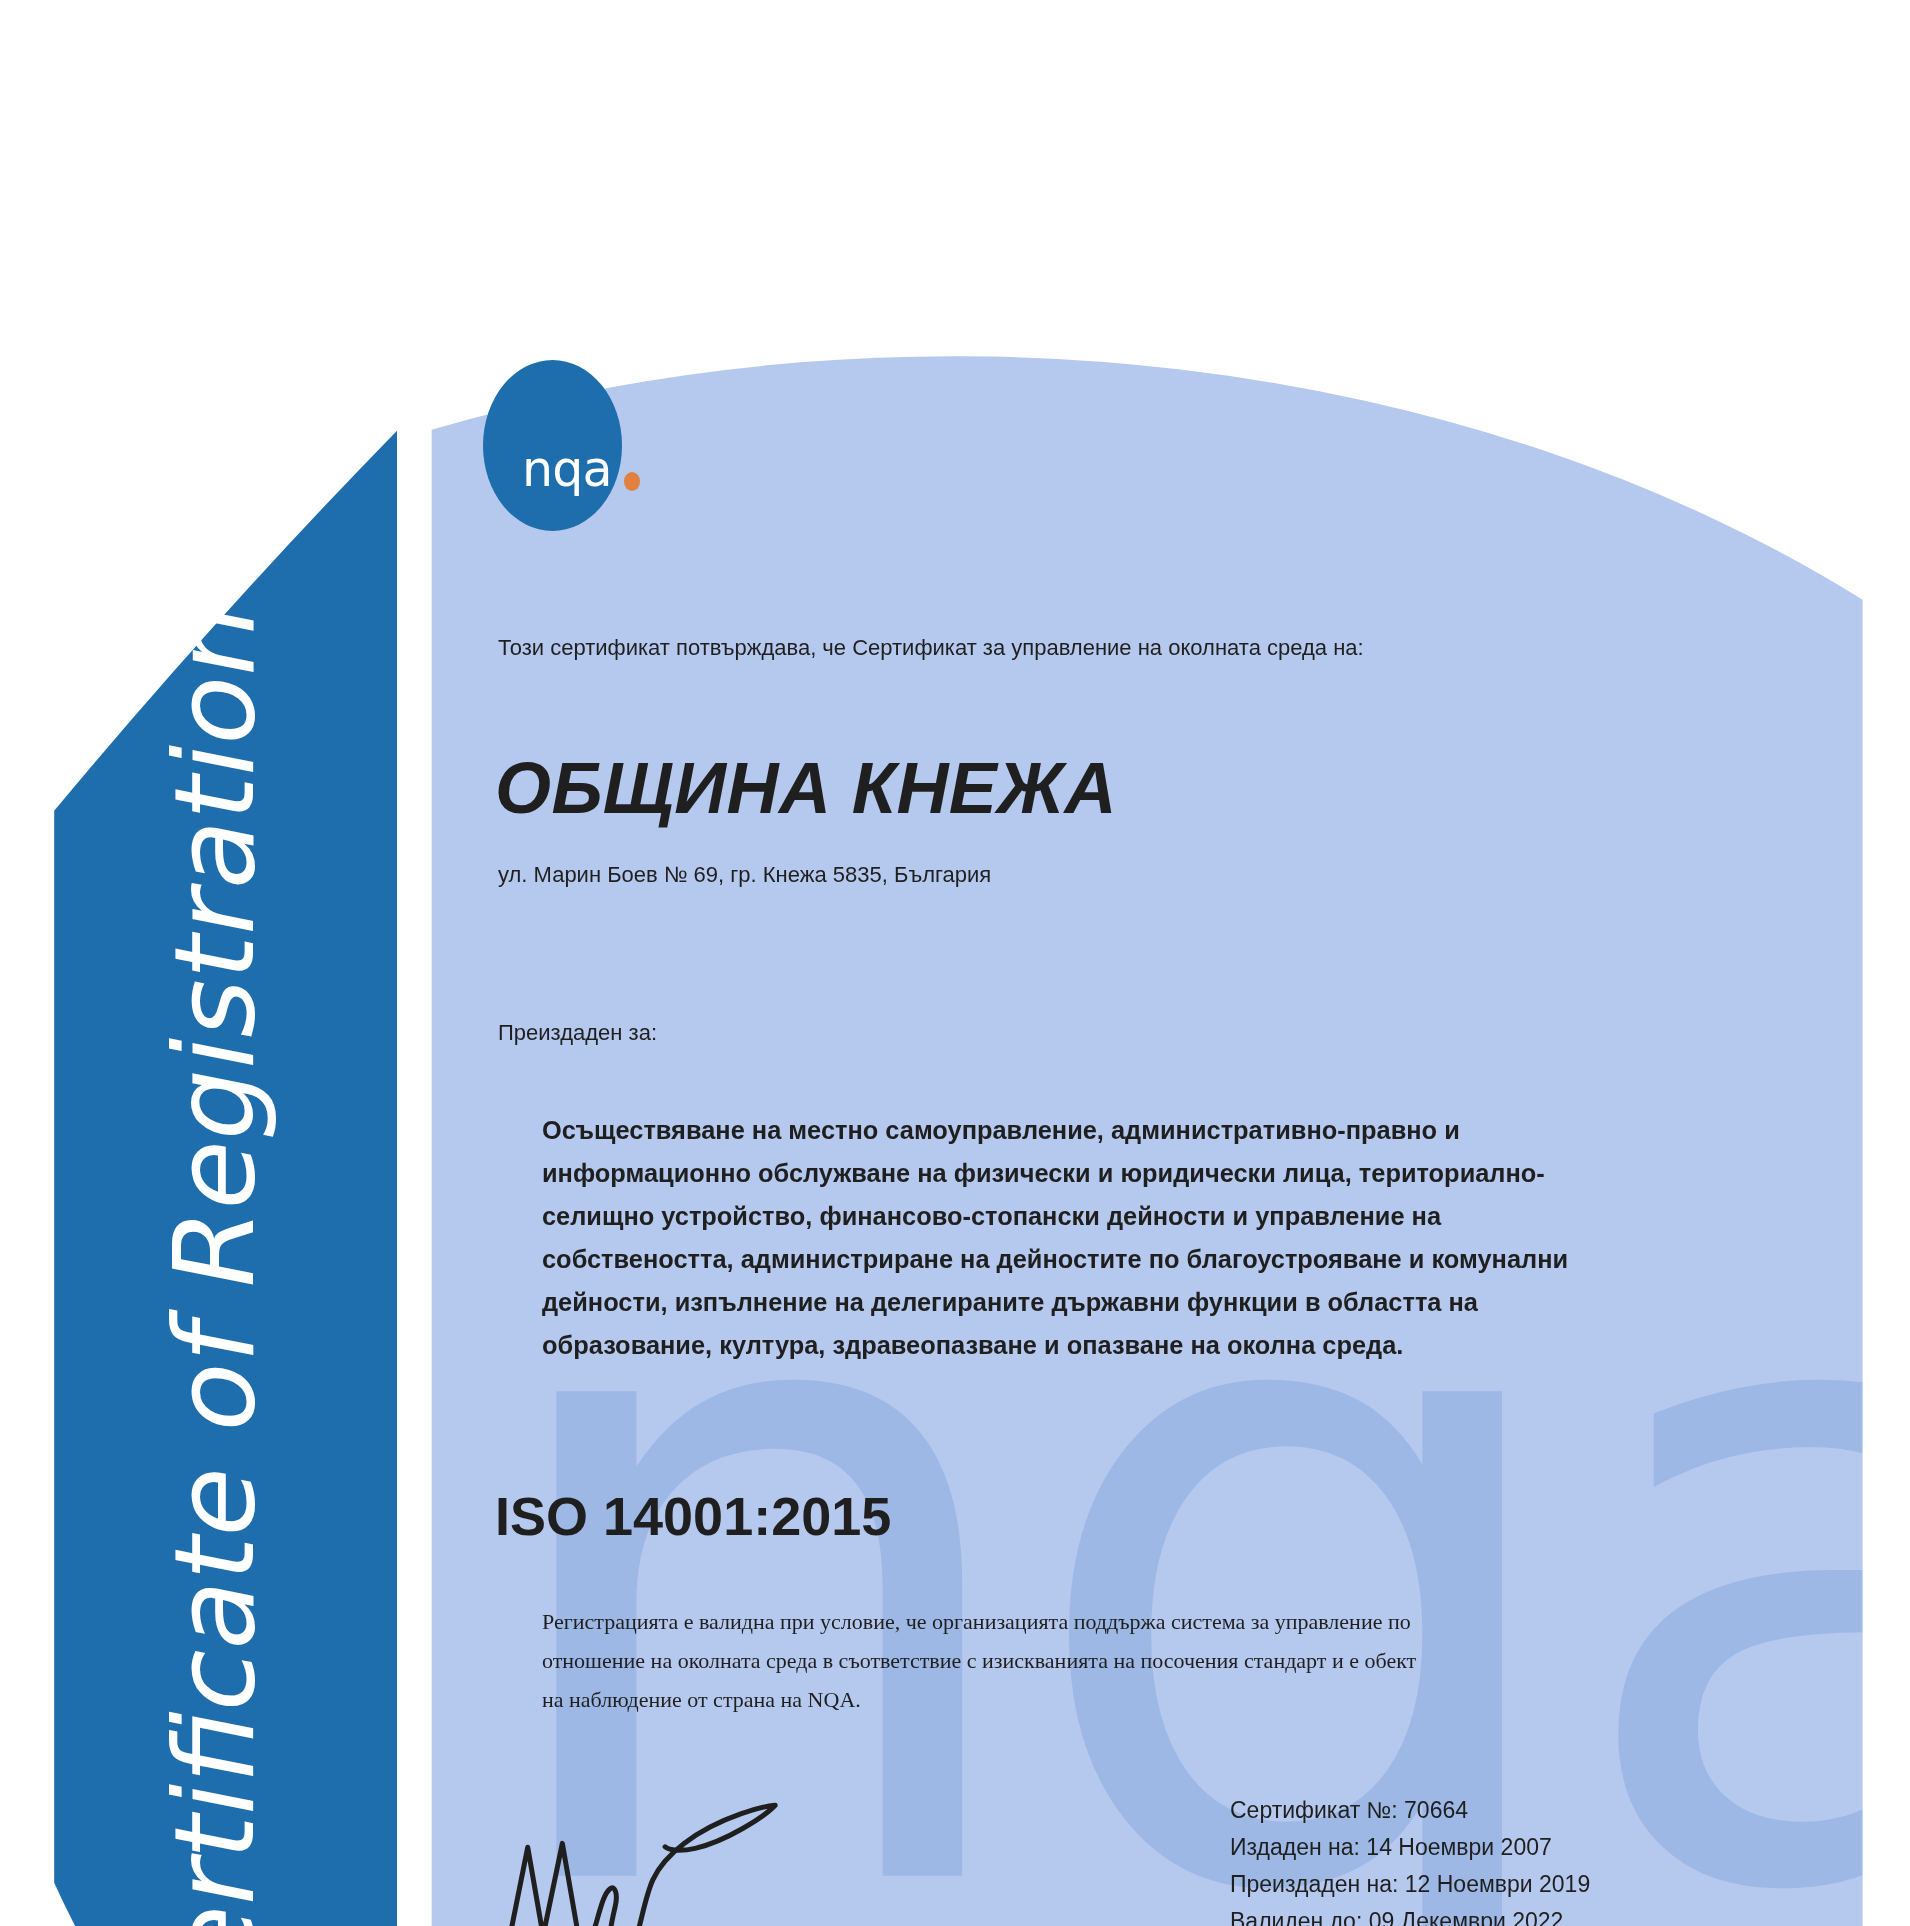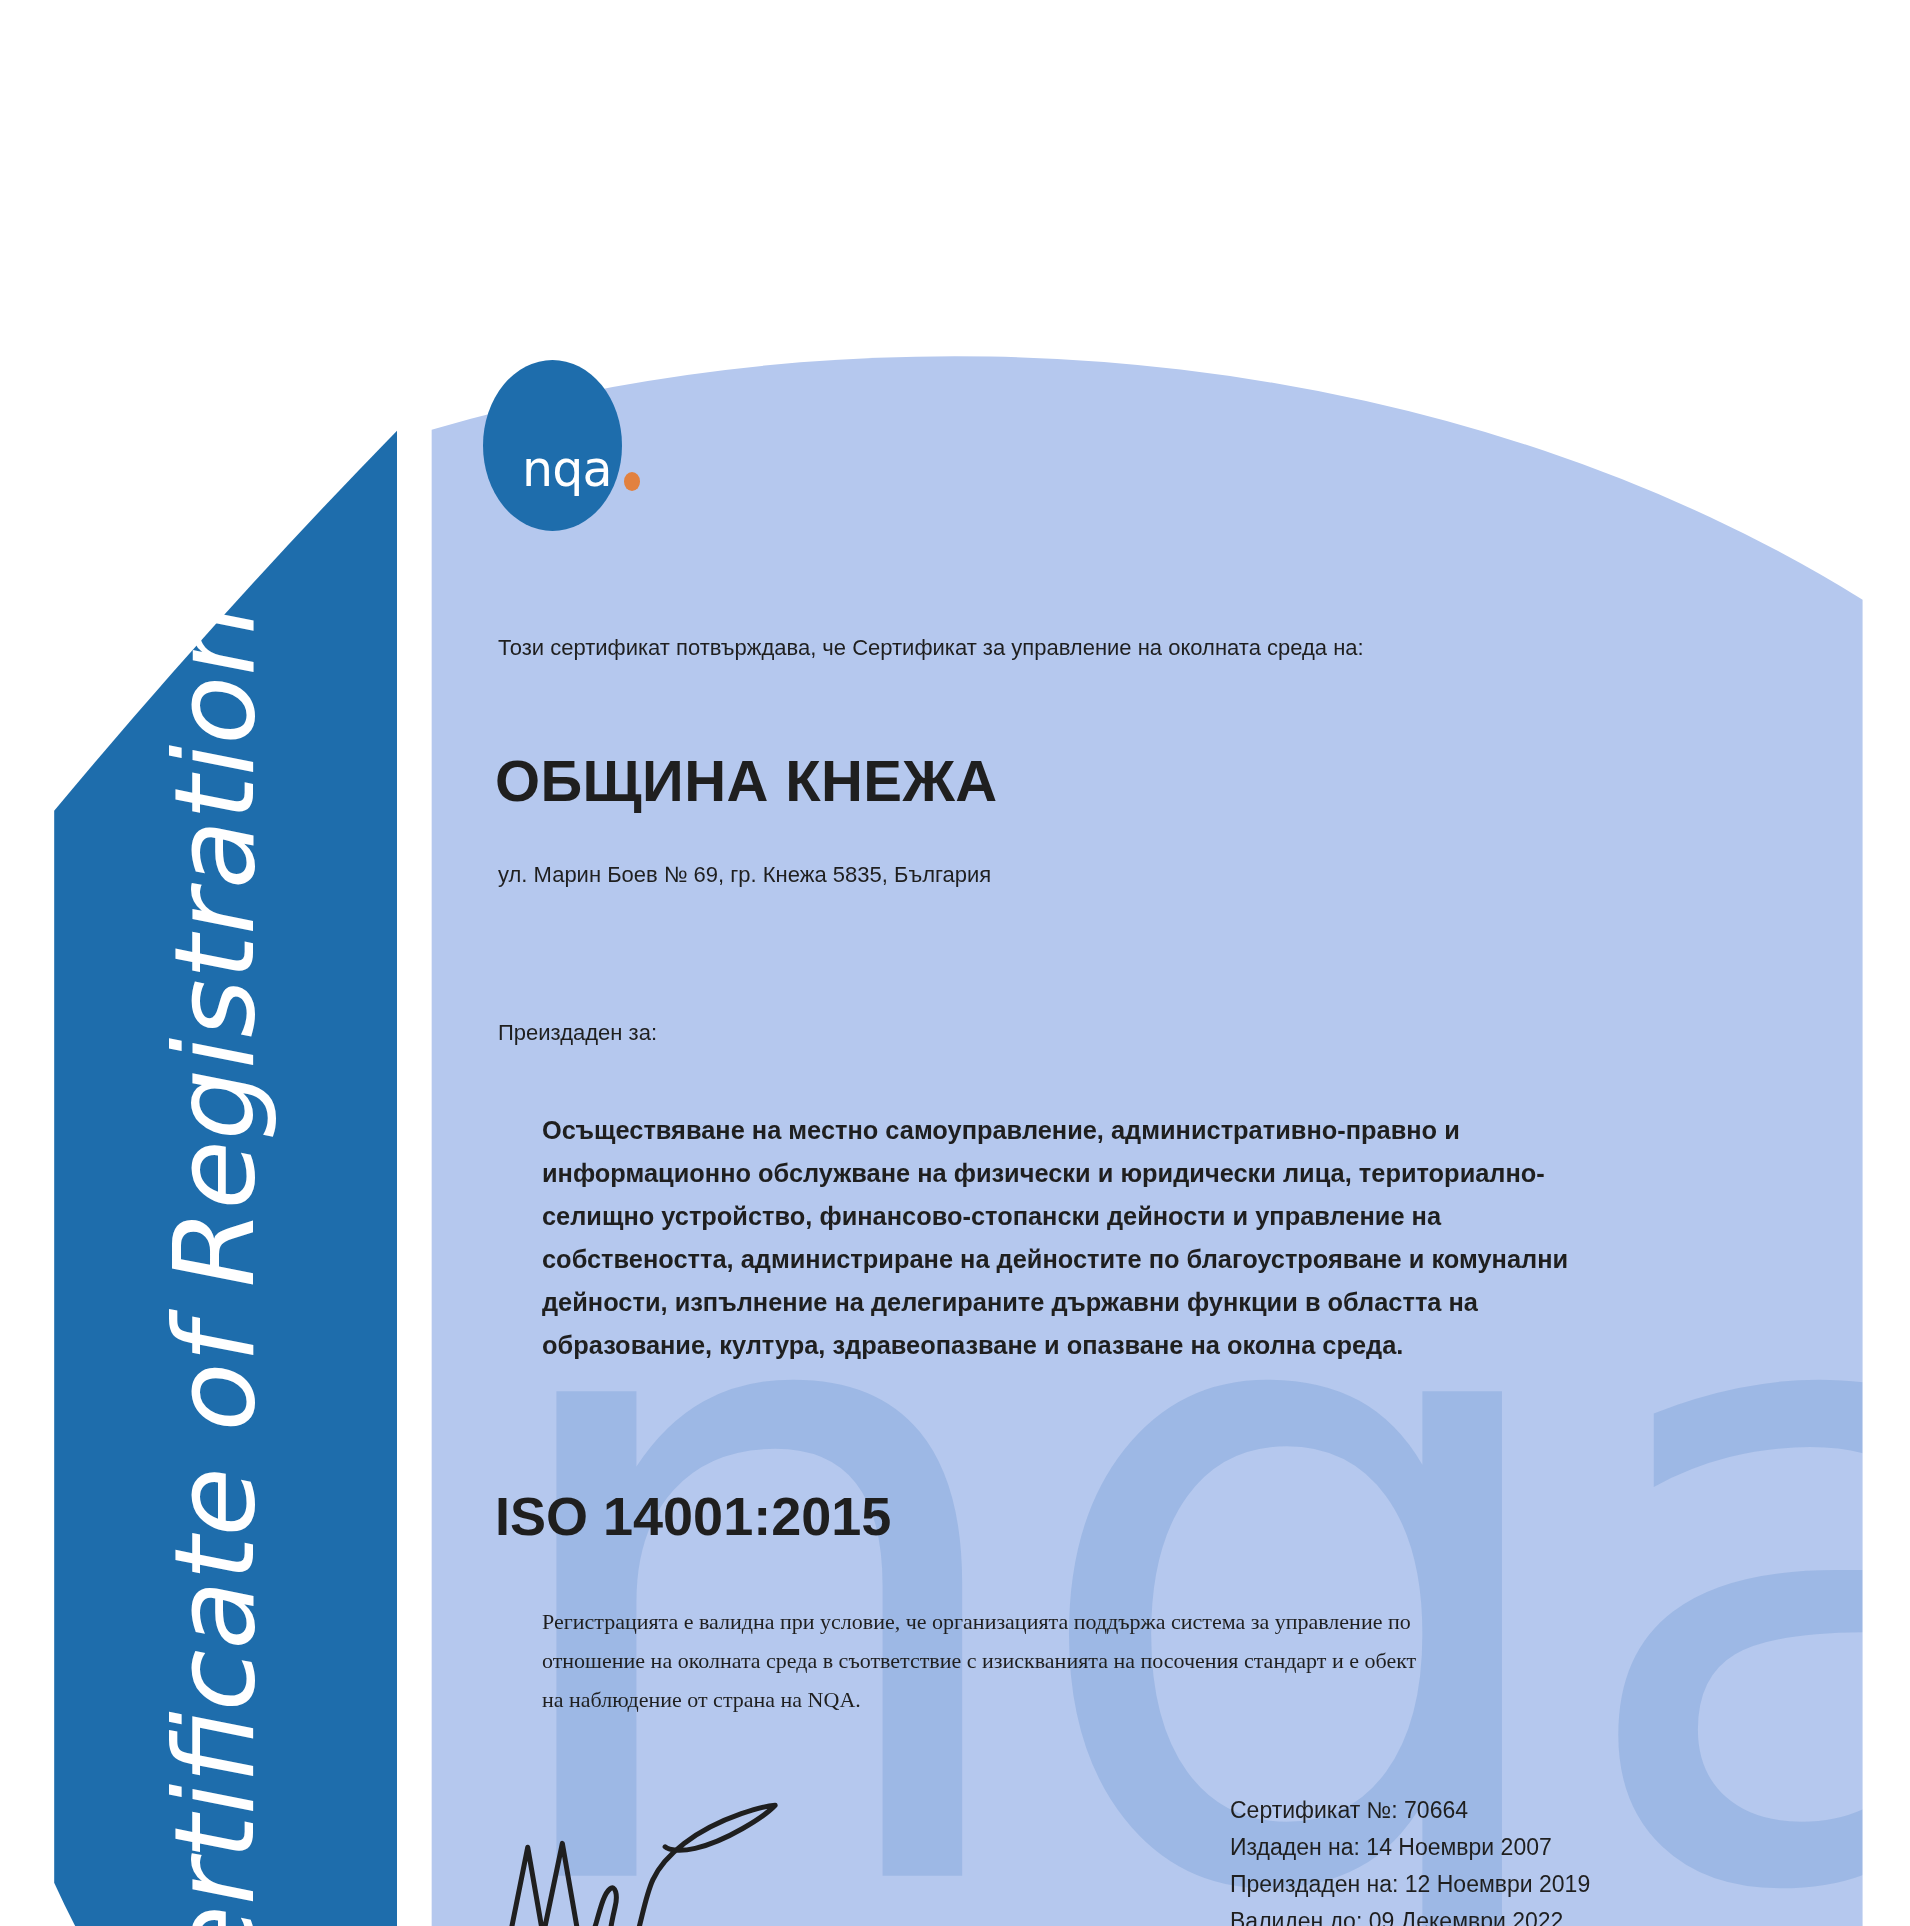--- a/index.html
+++ b/index.html
@@ -9,21 +9,21 @@
     background:#ffffff;
     overflow:hidden;
     font-family:"Liberation Sans",sans-serif;
     color:#1f1f1f;
   }
   .bg-svg{position:absolute;left:0;top:0;z-index:0;}
   .abs{position:absolute;z-index:2;}
   .pre{white-space:pre-line;margin-left:44px;}
 
   .intro{left:498px;top:635px;font-size:22px;}
-  .company{left:495px;top:747px;font-size:58px;font-weight:bold;letter-spacing:0.4px;}
+  .company{left:495px;top:747px;font-size:72px;font-weight:bold;letter-spacing:0.4px;font-style:italic;}
   .address{left:498px;top:862px;font-size:22px;text-align:center;}
   .applicable{left:498px;top:1020px;font-size:22px;}
   .scope{left:498px;top:1109px;font-size:25.4px;font-weight:bold;line-height:43px;width:1291px;}
   .audited{left:498px;top:1397px;font-size:22px;}
   .standard{left:495px;top:1485px;font-size:54px;font-weight:bold;}
   .validity{left:498px;top:1602px;font-size:22px;line-height:39px;width:1291px;font-family:Liberation Serif, serif;}
   .details{left:1186px;top:1792px;font-size:23px;line-height:37px;}
 
   .logo-circle{
     left:483px;top:360px;width:139px;height:171px;

